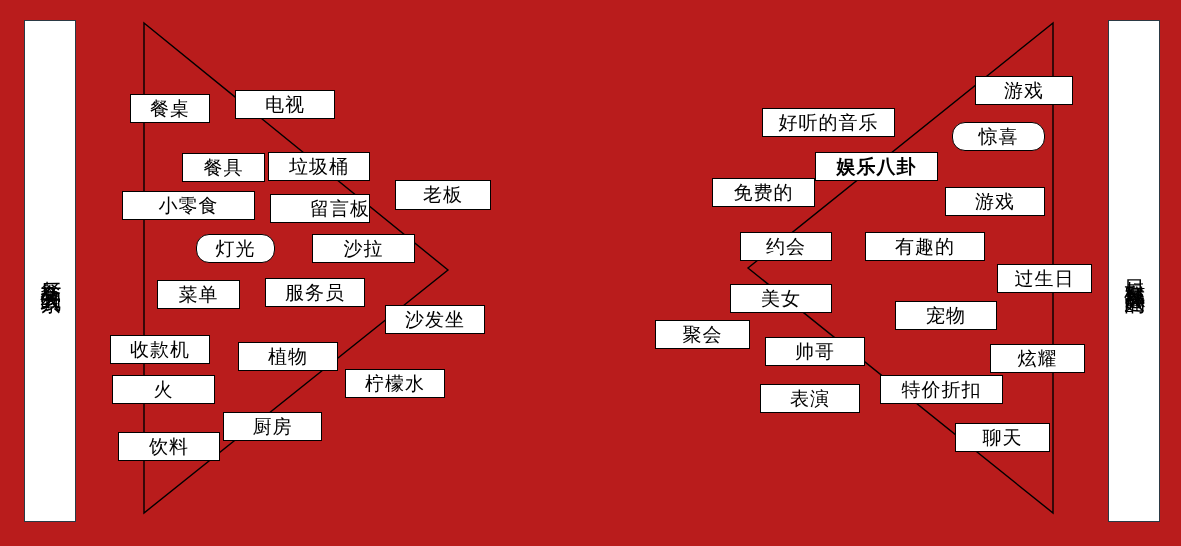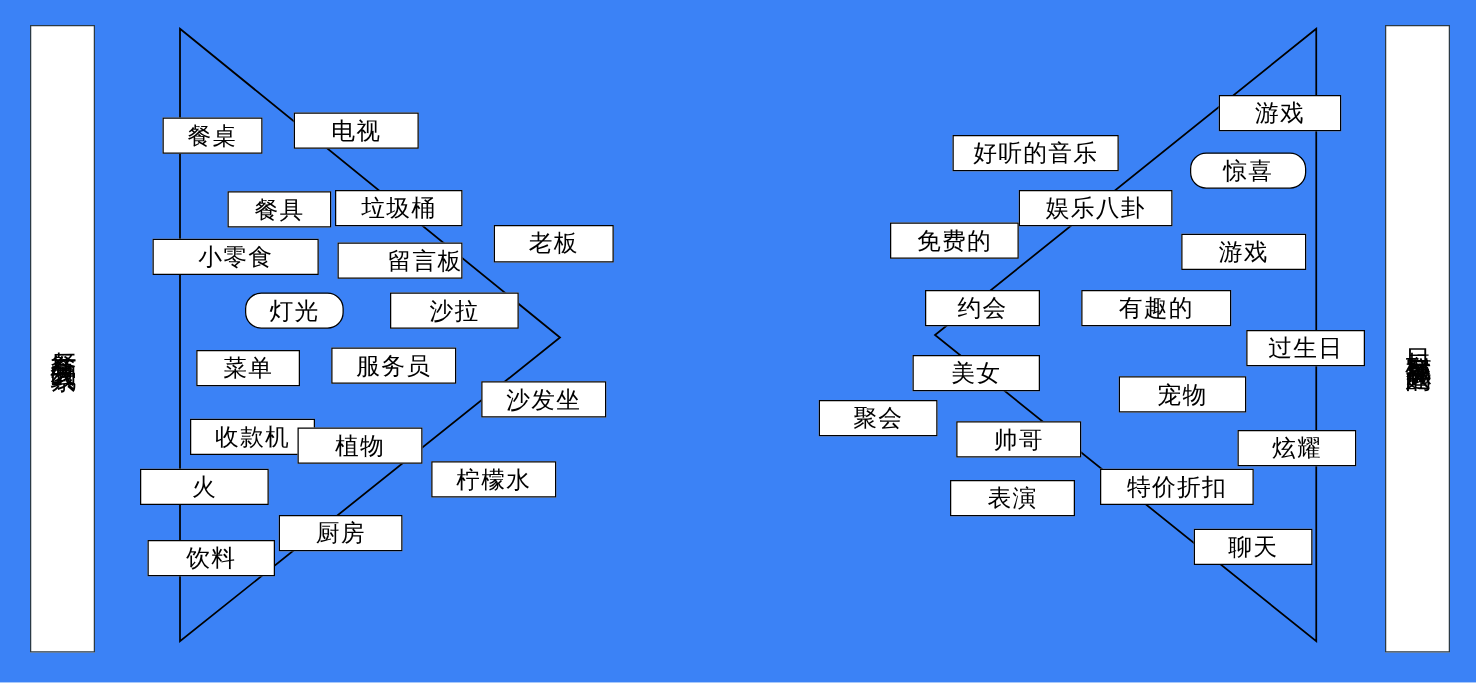--- a/index.html
+++ b/index.html
@@ -1,19 +1,19 @@
 <!DOCTYPE html>
 <html><head>
 <meta charset="utf-8">
 <style>
   html,body{margin:0;padding:0;background:#ffffff;}
   #stage{
     position:relative;
     width:1181px;height:546px;
-    background:#3b82f6;
+    background:#b91c1c;
     font-family:"DejaVu Sans","Liberation Sans",sans-serif;
     overflow:hidden;
   }
   .vpanel{
     position:absolute;
     border:1.6px solid #2b3a45;
     background:#ffffff;
     box-sizing:border-box;
     display:flex;align-items:center;justify-content:center;
   }
@@ -63,32 +63,32 @@
       <div class="node" style="left: 182px; top: 153px; width: 83px; height: 29px;">餐具</div>
       <div class="node" style="left: 268px; top: 152px; width: 102px; height: 29px;">垃圾桶</div>
       <div class="node" style="left: 122px; top: 191px; width: 133px; height: 29px;">小零食</div>
       <div class="node" style="left: 270px; top: 194px; width: 100px; height: 29px; padding-left: 40px;">留言板</div>
       <div class="node" style="left: 395px; top: 180px; width: 96px; height: 30px;">老板</div>
       <div class="node" style="left: 196px; top: 234px; width: 79px; height: 29px; border-radius: 13px;">灯光</div>
       <div class="node" style="left: 312px; top: 234px; width: 103px; height: 29px;">沙拉</div>
       <div class="node" style="left: 157px; top: 280px; width: 83px; height: 29px;">菜单</div>
       <div class="node" style="left: 265px; top: 278px; width: 100px; height: 29px;">服务员</div>
       <div class="node" style="left: 385px; top: 305px; width: 100px; height: 29px;">沙发坐</div>
-      <div class="node" style="left: 110px; top: 335px; width: 100px; height: 29px; margin-left: 42px;">收款机</div>
+      <div class="node" style="left: 110px; top: 335px; width: 100px; height: 29px;">收款机</div>
       <div class="node" style="left: 238px; top: 342px; width: 100px; height: 29px;">植物</div>
       <div class="node" style="left: 112px; top: 375px; width: 103px; height: 29px;">火</div>
       <div class="node" style="left: 345px; top: 369px; width: 100px; height: 29px;">柠檬水</div>
       <div class="node" style="left: 223px; top: 412px; width: 99px; height: 29px;">厨房</div>
       <div class="node" style="left: 118px; top: 432px; width: 102px; height: 29px;">饮料</div>
     </div>
   <div id="right-nodes">
       <div class="node" style="left: 975px; top: 76px; width: 98px; height: 29px;">游戏</div>
       <div class="node" style="left: 762px; top: 108px; width: 133px; height: 29px;">好听的音乐</div>
       <div class="node" style="left: 952px; top: 122px; width: 93px; height: 29px; border-radius: 13px;">惊喜</div>
-      <div class="node" style="left: 815px; top: 152px; width: 123px; height: 29px;">娱乐八卦</div>
+      <div class="node" style="left: 815px; top: 152px; width: 123px; height: 29px; font-weight: bold;">娱乐八卦</div>
       <div class="node" style="left: 712px; top: 178px; width: 103px; height: 29px;">免费的</div>
       <div class="node" style="left: 945px; top: 187px; width: 100px; height: 29px;">游戏</div>
       <div class="node" style="left: 740px; top: 232px; width: 92px; height: 29px;">约会</div>
       <div class="node" style="left: 865px; top: 232px; width: 120px; height: 29px;">有趣的</div>
       <div class="node" style="left: 997px; top: 264px; width: 95px; height: 29px; text-align: center;">过生日</div>
       <div class="node" style="left: 730px; top: 284px; width: 102px; height: 29px;">美女</div>
       <div class="node" style="left: 895px; top: 301px; width: 102px; height: 29px;">宠物</div>
       <div class="node" style="left: 655px; top: 320px; width: 95px; height: 29px;">聚会</div>
       <div class="node" style="left: 765px; top: 337px; width: 100px; height: 29px;">帅哥</div>
       <div class="node" style="left: 990px; top: 344px; width: 95px; height: 29px;">炫耀</div>

